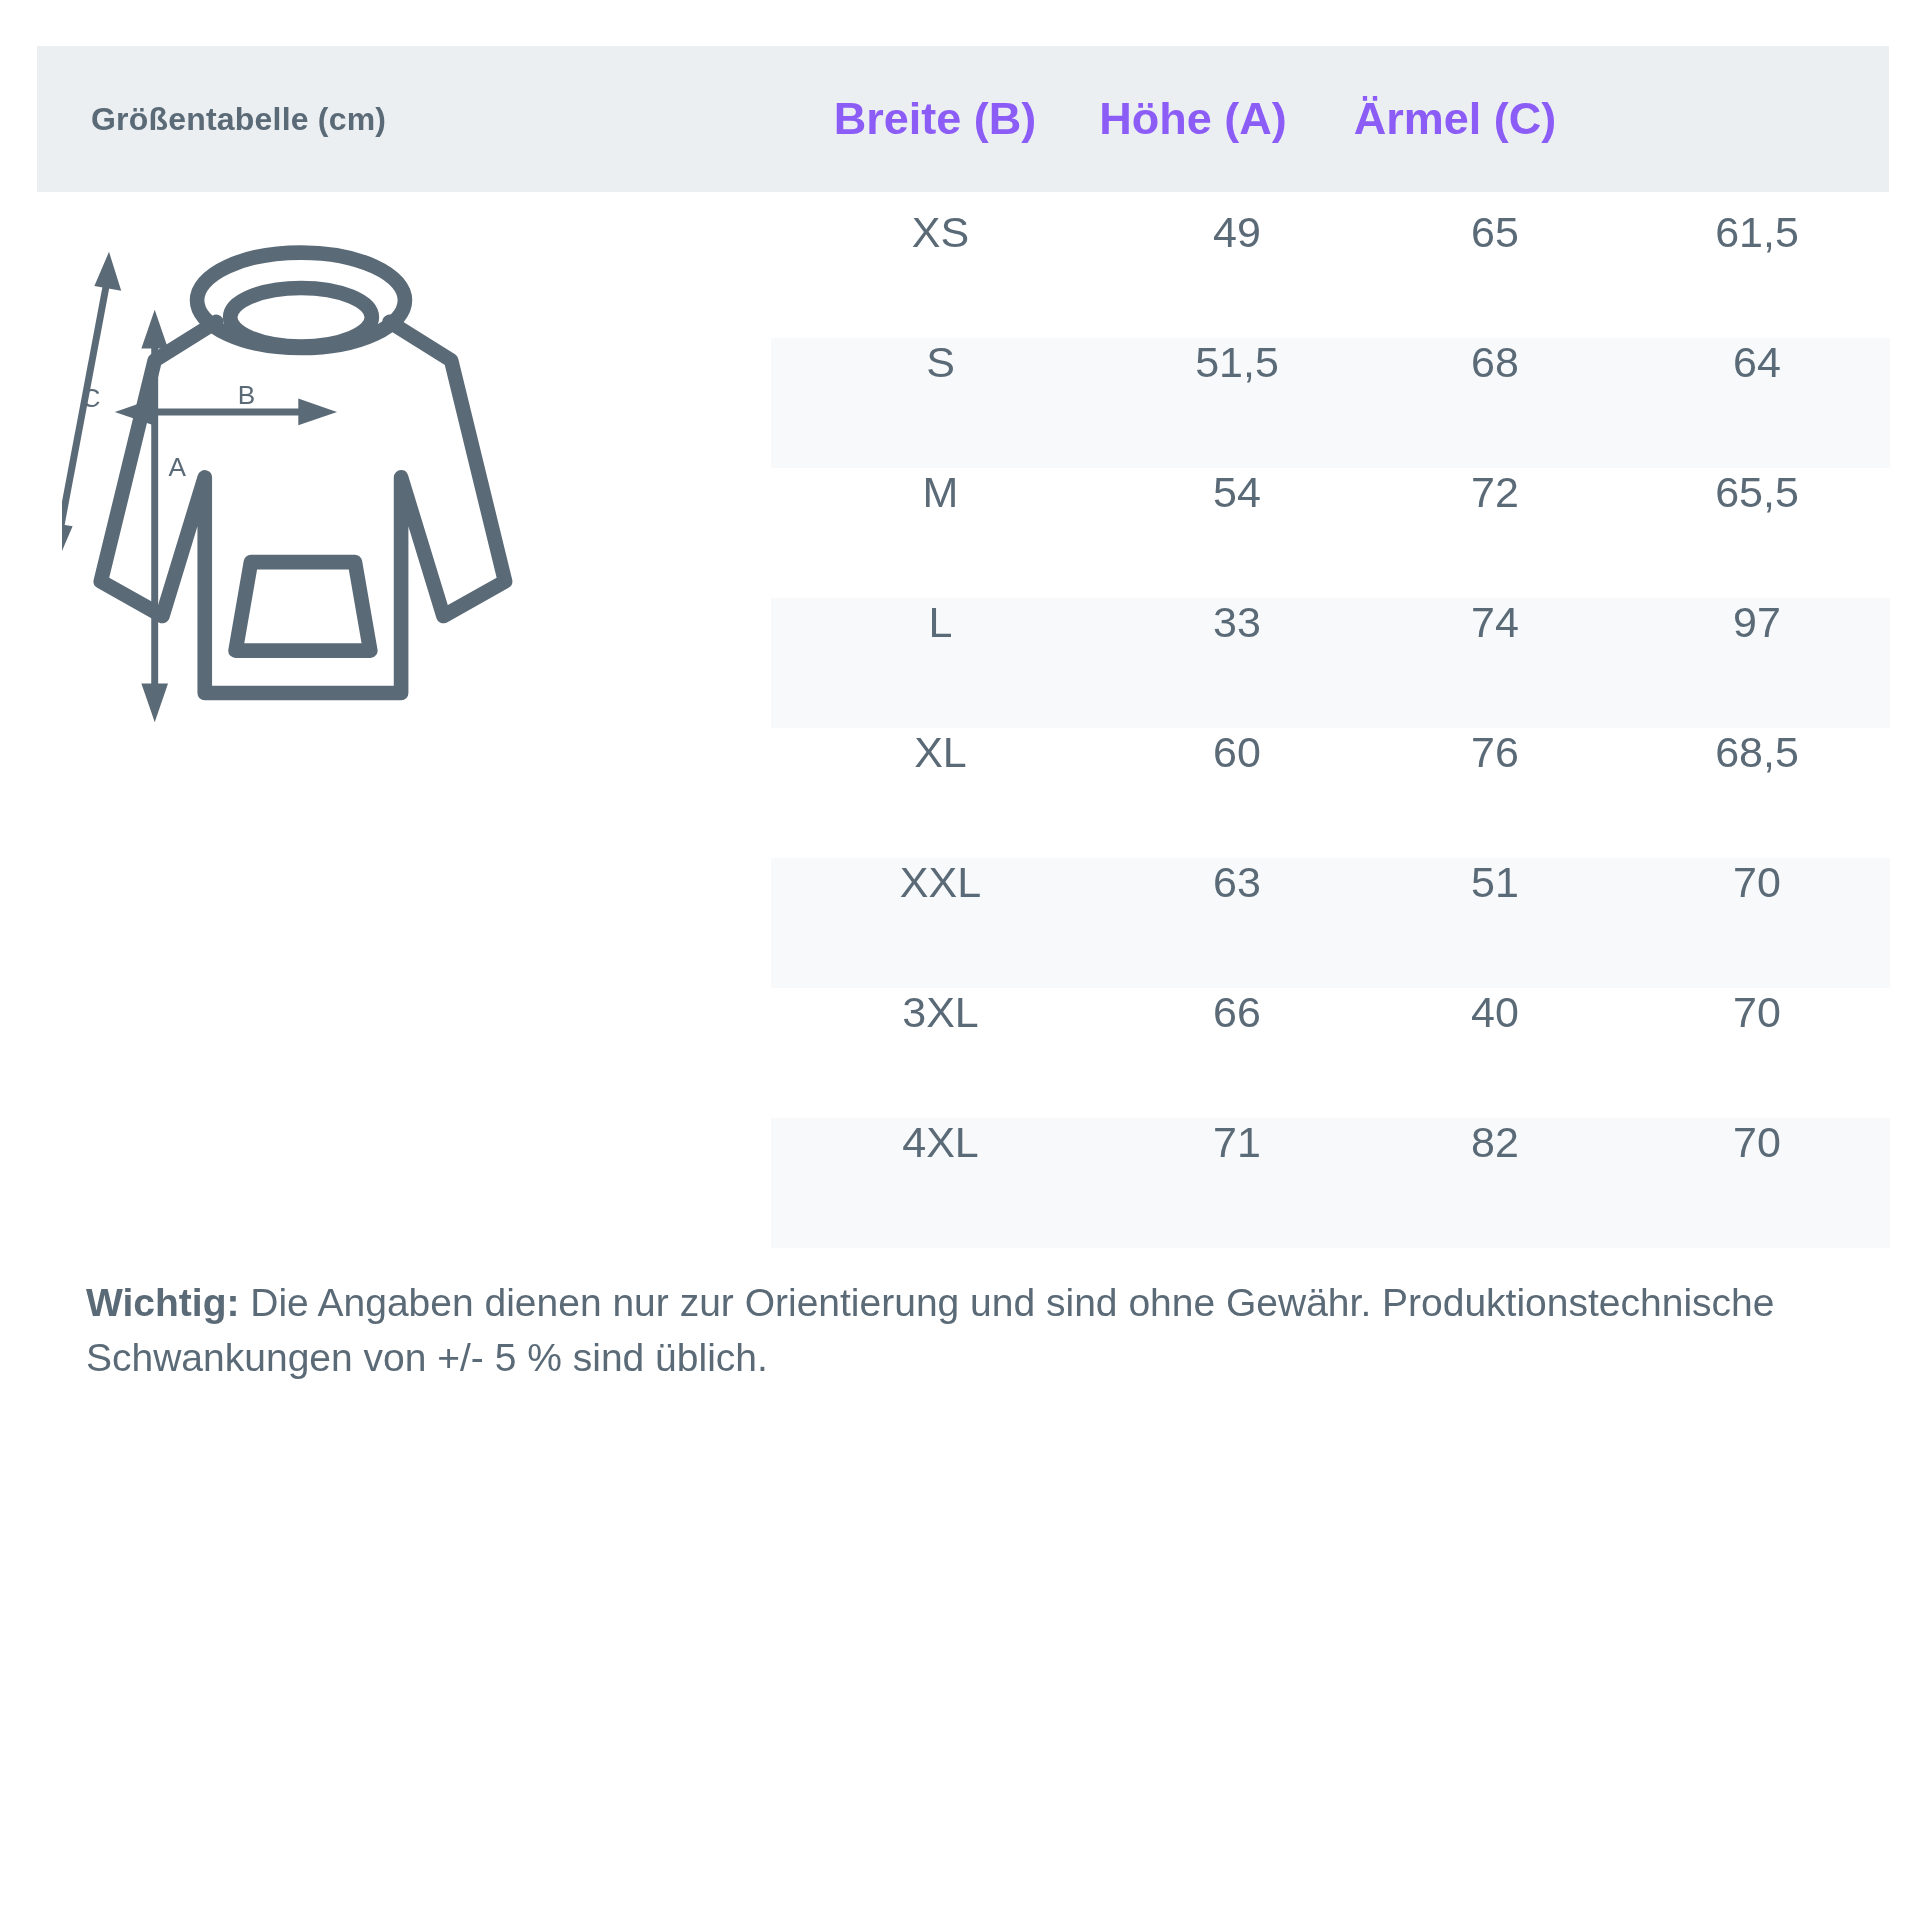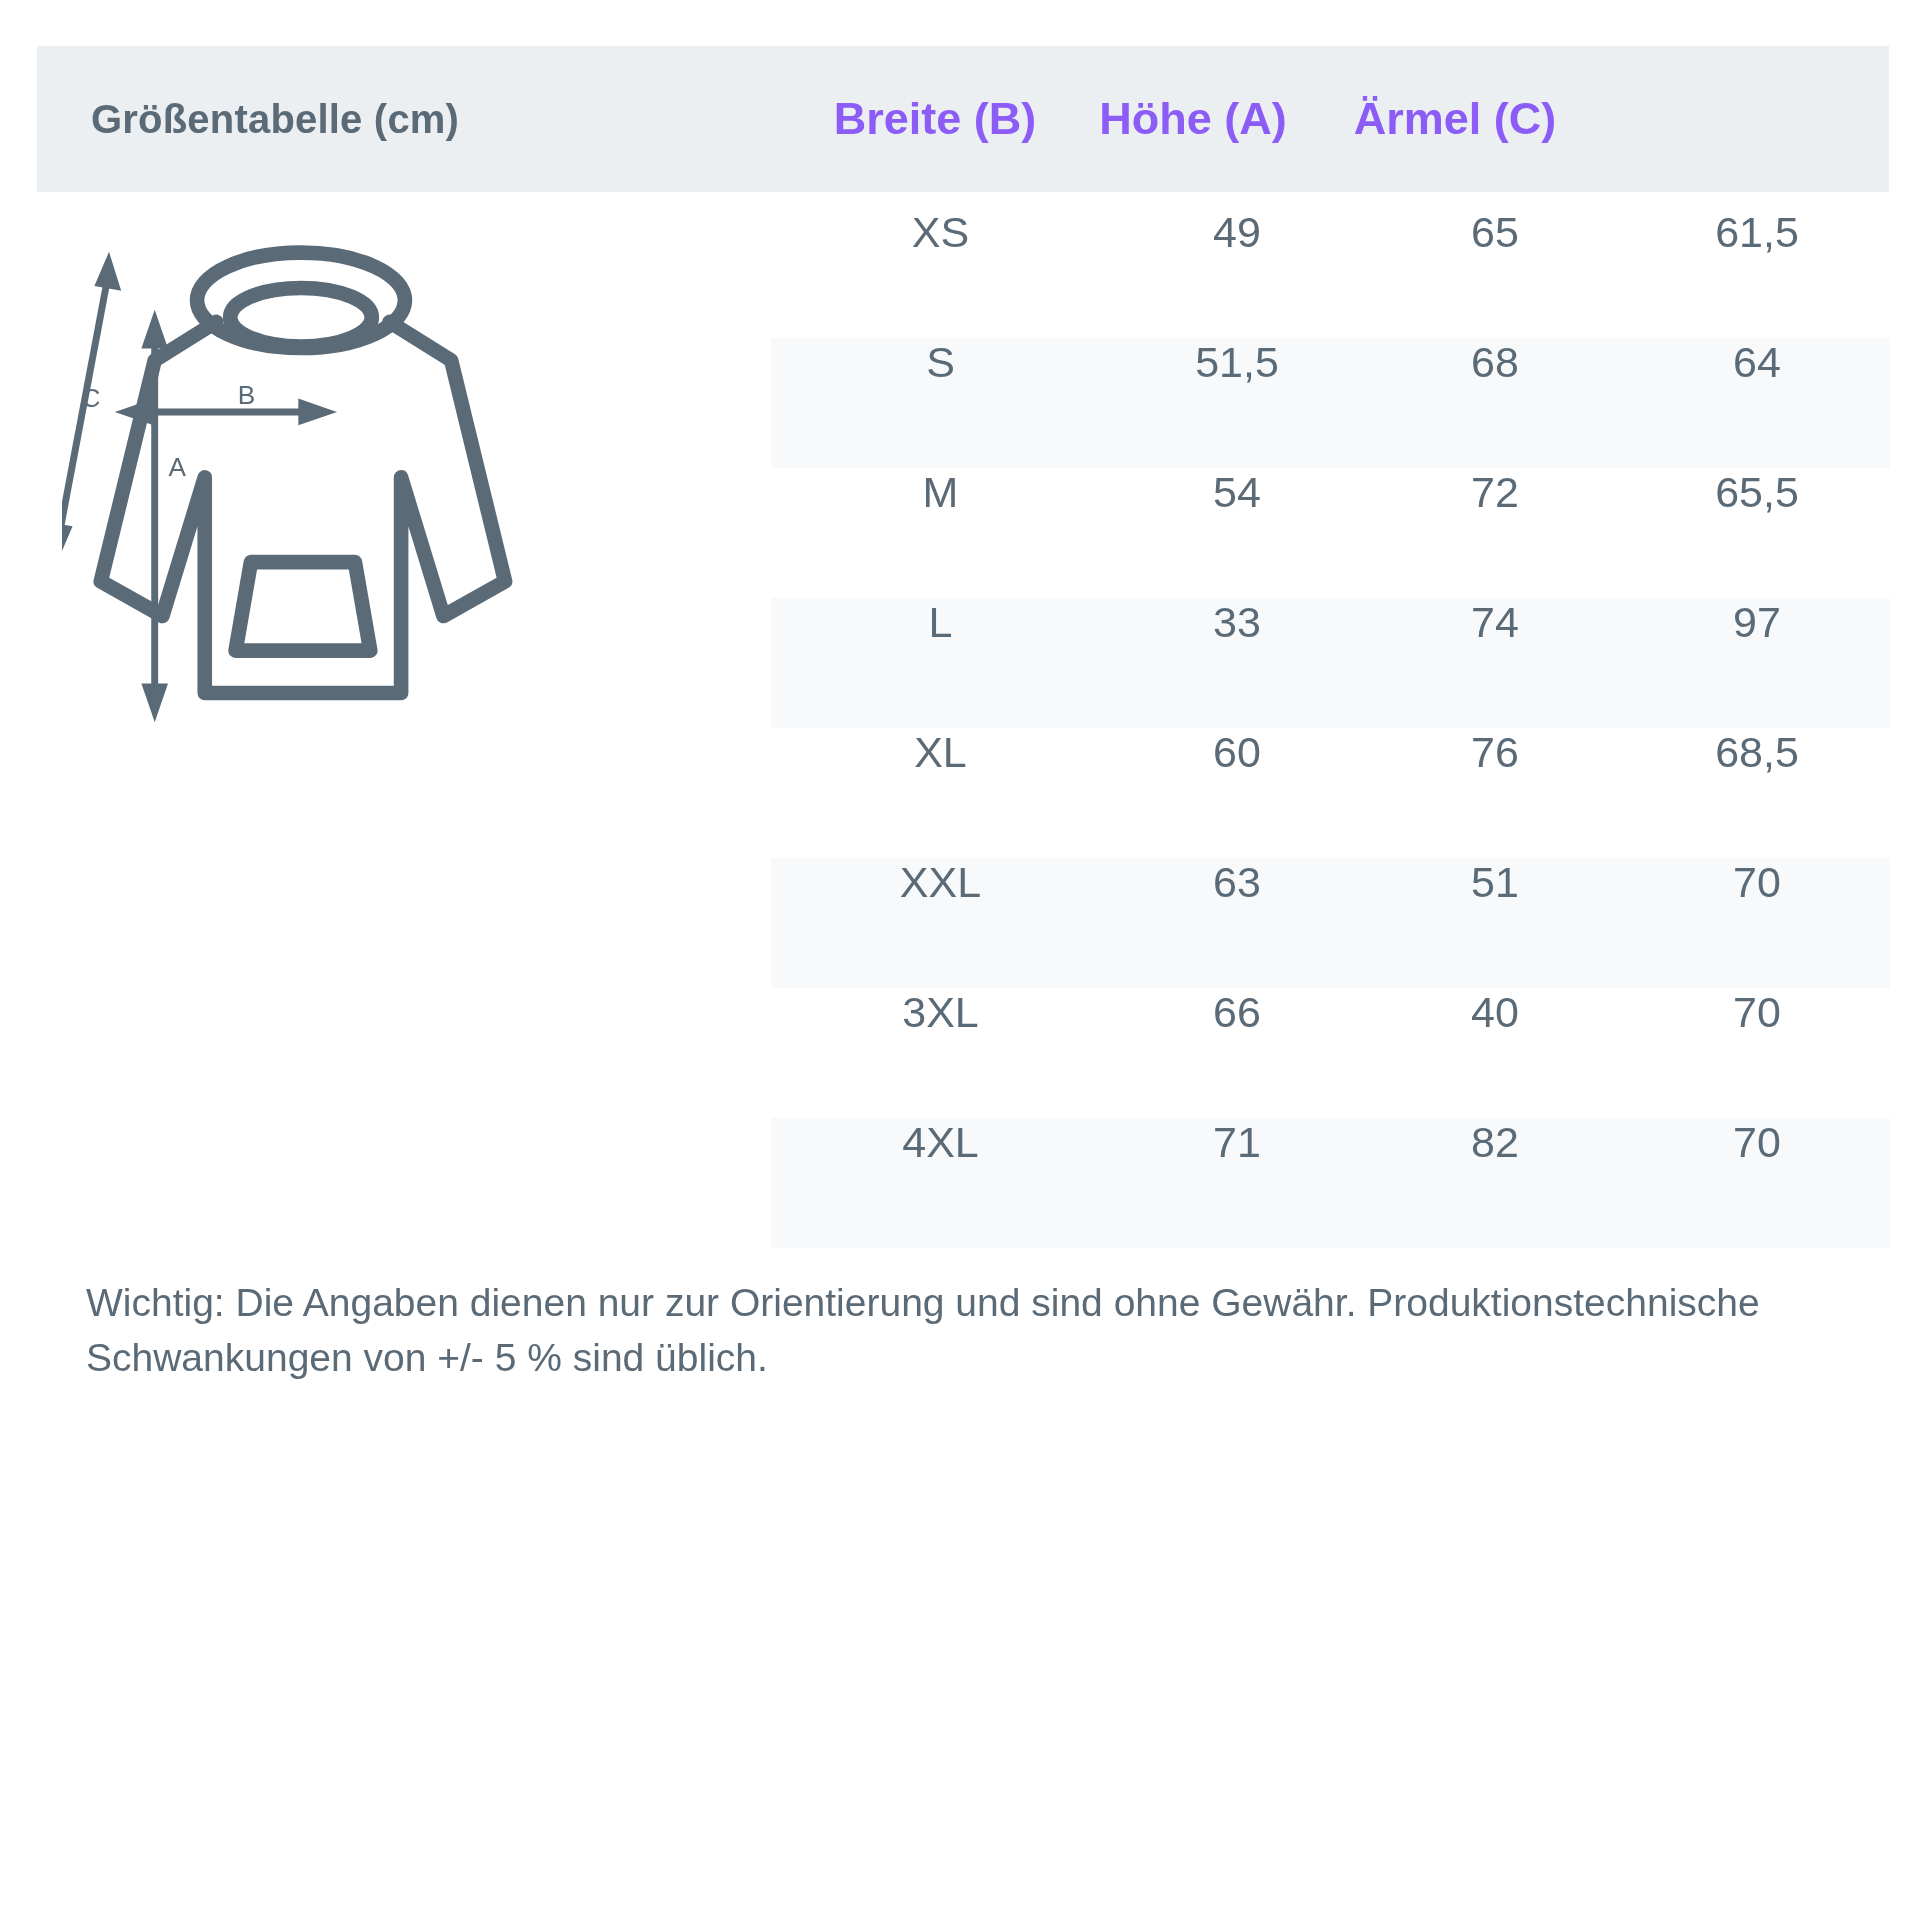--- a/index.html
+++ b/index.html
@@ -30,21 +30,21 @@
     right: 37px;
     height: 146px;
     background: #eceff2;
     display: flex;
     align-items: center;
     box-sizing: border-box;
   }
   .header-title {
     position: absolute;
     left: 54px;
-    font-size: 40px;
+    font-size: 32px;
     font-weight: bold;
     color: #5b6a77;
     letter-spacing: 0.2px;
     white-space: nowrap;
   }
   .header-cols {
     position: absolute;
     left: 771px;
     right: 0;
     display: flex;
@@ -99,21 +99,21 @@
   .footnote {
     position: absolute;
     left: 86px;
     top: 1275px;
     width: 1772px;
     font-size: 39px;
     line-height: 1.42;
     color: #5b6a77;
   }
   .footnote b {
-    font-weight: normal;
+    font-weight: bold;
   }
 </style>
 </head>
 <body>
 
 <div class="page">
 
   <div class="header-band">
     <div class="header-title">Größentabelle (cm)</div>
     <div class="header-cols">

